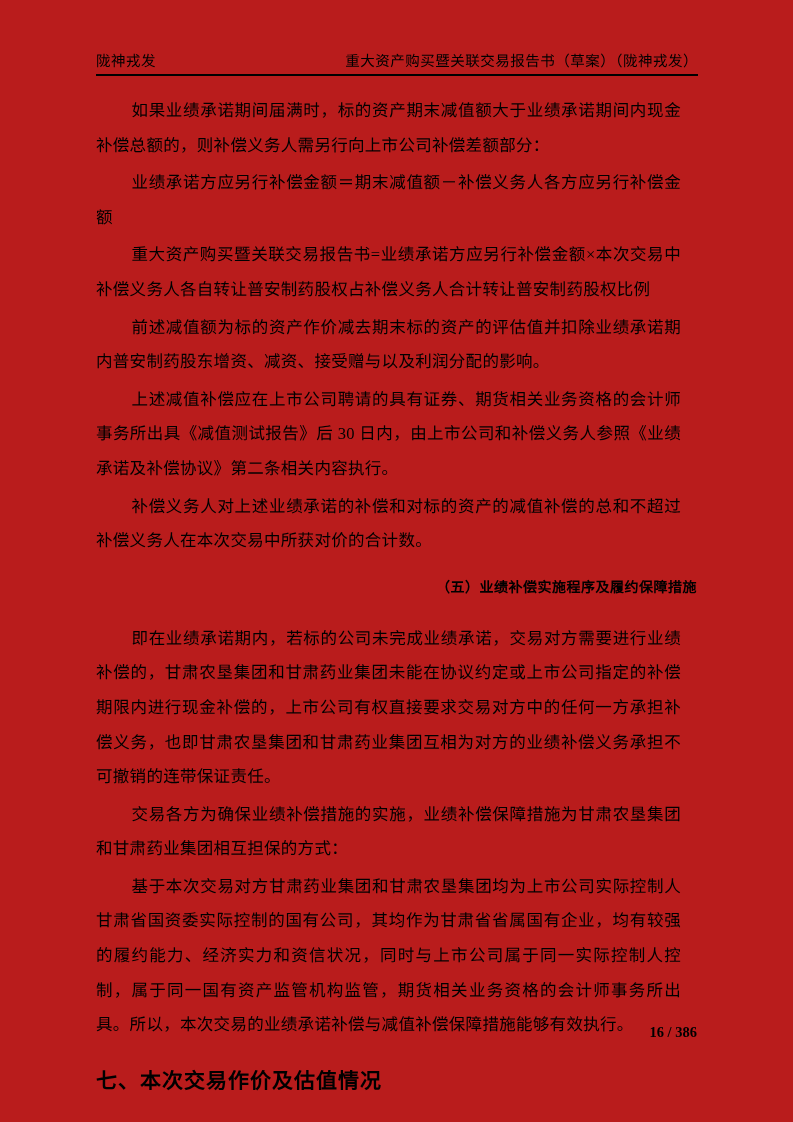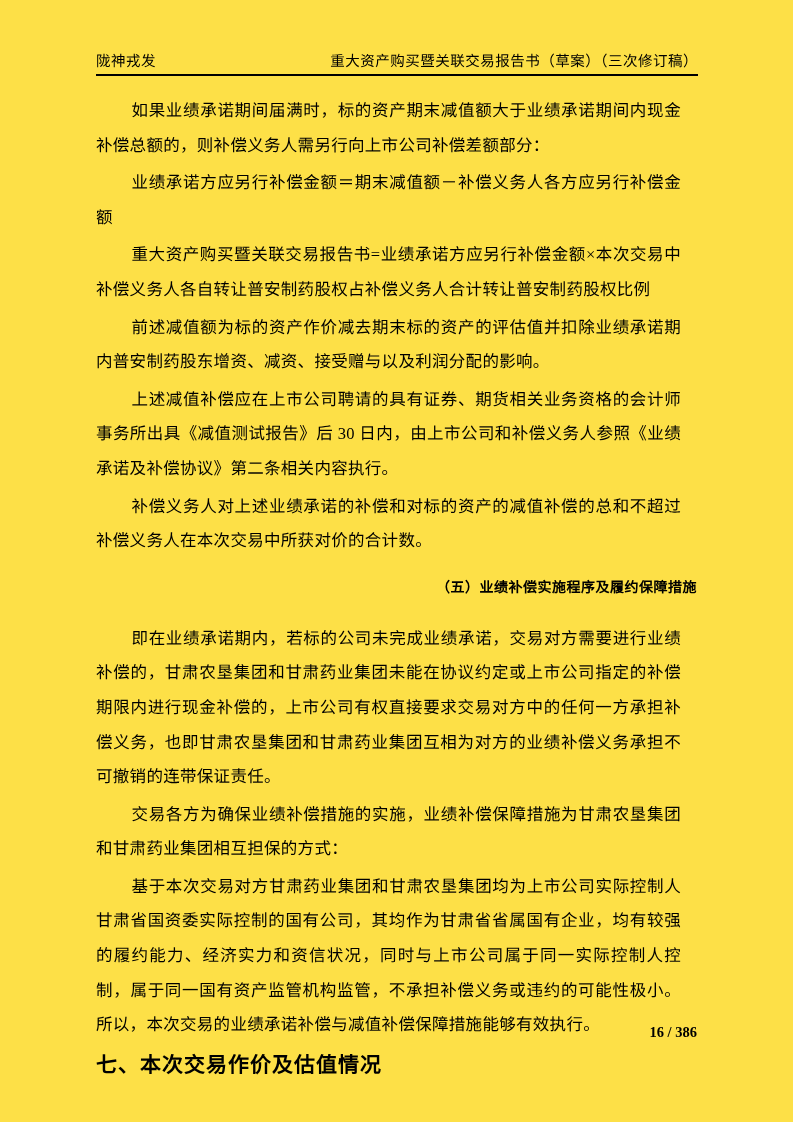--- a/index.html
+++ b/index.html
@@ -5,21 +5,21 @@
   html, body {
     margin: 0;
     padding: 0;
     background: #ffffff;
   }
   .page {
     position: relative;
     width: 793px;
     height: 1122px;
     margin: 0 auto;
-    background: #fde047;
+    background: #b91c1c;
     color: #000000;
     font-family: "Liberation Serif", "DejaVu Serif", serif;
     overflow: hidden;
     box-sizing: border-box;
   }
   .header {
     position: absolute;
     top: 52px;
     left: 96px;
     right: 95px;
@@ -56,21 +56,21 @@
   .heading2 {
     margin: 11px 0 17px 0;
     font-family: "Liberation Sans", "DejaVu Sans", sans-serif;
     font-weight: bold;
     font-size: 14px;
     line-height: 35px;
     text-align: right;
     letter-spacing: 0.5px;
   }
   .heading1 {
-    margin: 4px 0 0 0;
+    margin: 20px 0 0 0;
     font-family: "Liberation Sans", "DejaVu Sans", sans-serif;
     font-weight: bold;
     font-size: 21px;
     line-height: 36px;
     text-align: left;
     letter-spacing: 1px;
   }
   .footer {
     position: absolute;
     top: 1023px;
@@ -81,36 +81,36 @@
     line-height: 18px;
   }
 </style>
 </head>
 <body>
 
 <div class="page">
 
   <div class="header">
     <span class="header-left">陇神戎发</span>
-    <span class="header-right">重大资产购买暨关联交易报告书（草案）（三次修订稿）</span>
+    <span class="header-right">重大资产购买暨关联交易报告书（草案）（陇神戎发）</span>
   </div>
 
   <div class="header-rule"></div>
 
   <div class="doc-body">
     <p class="para">如果业绩承诺期间届满时，标的资产期末减值额大于业绩承诺期间内现金补偿总额的，则补偿义务人需另行向上市公司补偿差额部分：</p>
     <p class="para">业绩承诺方应另行补偿金额＝期末减值额－补偿义务人各方应另行补偿金额</p>
     <p class="para">重大资产购买暨关联交易报告书=业绩承诺方应另行补偿金额×本次交易中补偿义务人各自转让普安制药股权占补偿义务人合计转让普安制药股权比例</p>
     <p class="para">前述减值额为标的资产作价减去期末标的资产的评估值并扣除业绩承诺期内普安制药股东增资、减资、接受赠与以及利润分配的影响。</p>
     <p class="para">上述减值补偿应在上市公司聘请的具有证券、期货相关业务资格的会计师事务所出具《减值测试报告》后 30 日内，由上市公司和补偿义务人参照《业绩承诺及补偿协议》第二条相关内容执行。</p>
     <p class="para">补偿义务人对上述业绩承诺的补偿和对标的资产的减值补偿的总和不超过补偿义务人在本次交易中所获对价的合计数。</p>
     <h2 class="heading2">（五）业绩补偿实施程序及履约保障措施</h2>
     <p class="para">即在业绩承诺期内，若标的公司未完成业绩承诺，交易对方需要进行业绩补偿的，甘肃农垦集团和甘肃药业集团未能在协议约定或上市公司指定的补偿期限内进行现金补偿的，上市公司有权直接要求交易对方中的任何一方承担补偿义务，也即甘肃农垦集团和甘肃药业集团互相为对方的业绩补偿义务承担不可撤销的连带保证责任。</p>
     <p class="para">交易各方为确保业绩补偿措施的实施，业绩补偿保障措施为甘肃农垦集团和甘肃药业集团相互担保的方式：</p>
-    <p class="para">基于本次交易对方甘肃药业集团和甘肃农垦集团均为上市公司实际控制人甘肃省国资委实际控制的国有公司，其均作为甘肃省省属国有企业，均有较强的履约能力、经济实力和资信状况，同时与上市公司属于同一实际控制人控制，属于同一国有资产监管机构监管，不承担补偿义务或违约的可能性极小。所以，本次交易的业绩承诺补偿与减值补偿保障措施能够有效执行。</p>
+    <p class="para">基于本次交易对方甘肃药业集团和甘肃农垦集团均为上市公司实际控制人甘肃省国资委实际控制的国有公司，其均作为甘肃省省属国有企业，均有较强的履约能力、经济实力和资信状况，同时与上市公司属于同一实际控制人控制，属于同一国有资产监管机构监管，期货相关业务资格的会计师事务所出具。所以，本次交易的业绩承诺补偿与减值补偿保障措施能够有效执行。</p>
     <h1 class="heading1">七、本次交易作价及估值情况</h1>
   </div>
 
   <div class="footer">
     <span>16 / 386</span>
   </div>
 
 </div>
 
 </body></html>

